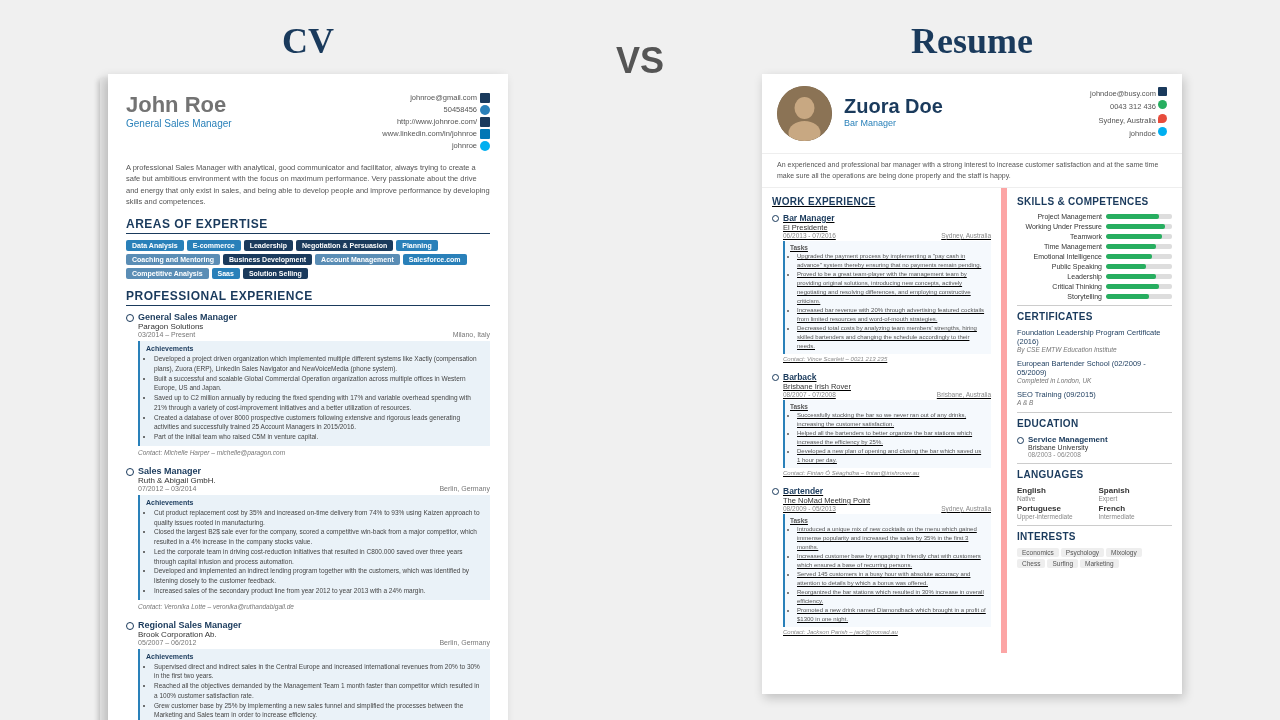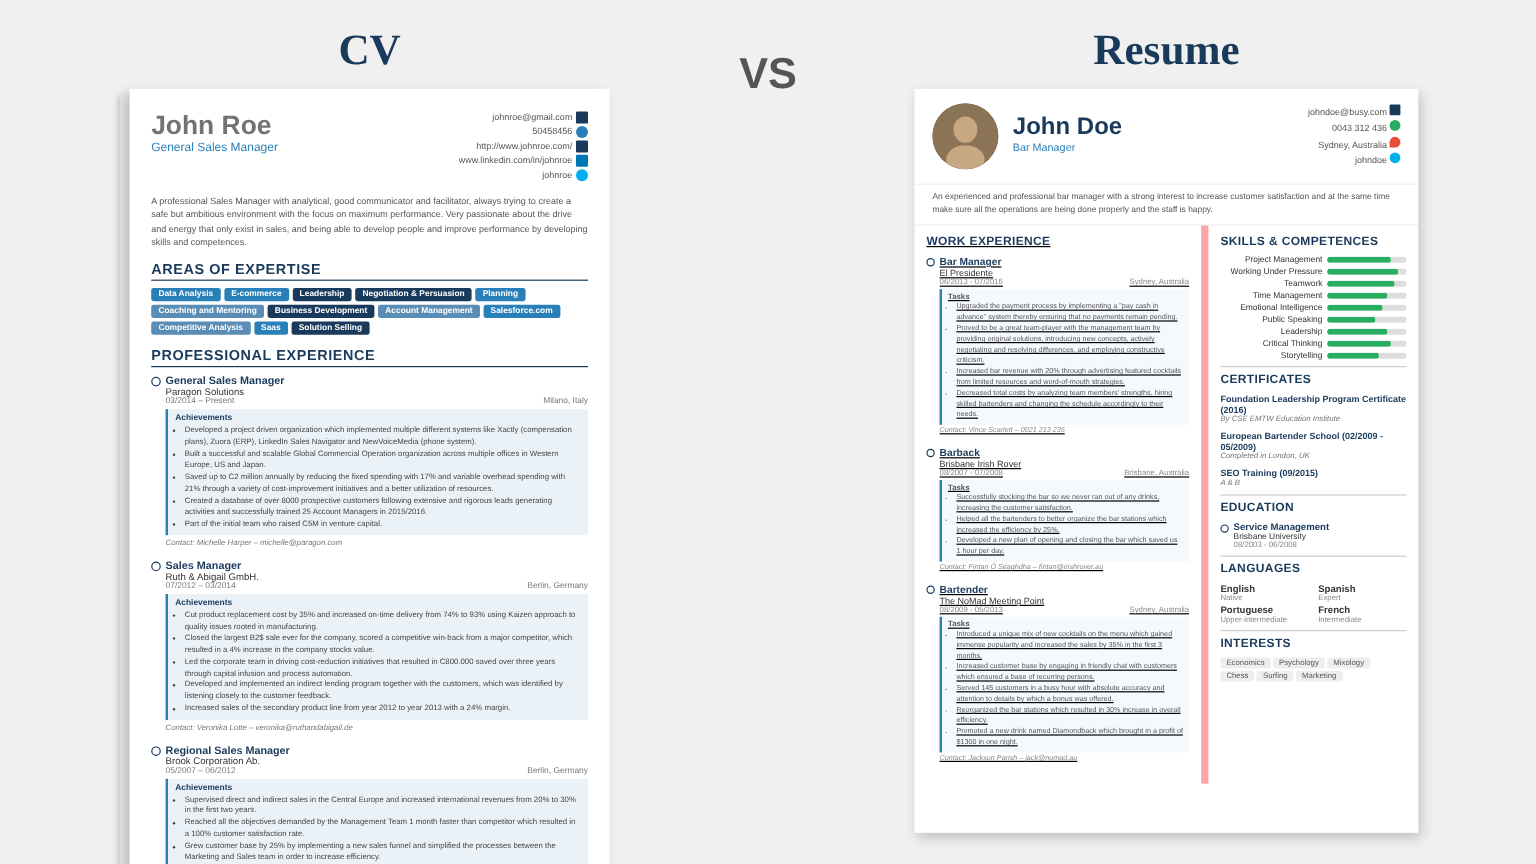--- a/index.html
+++ b/index.html
@@ -395,21 +395,21 @@
       border-radius: 2px;
     }
 
     
     .cert-entry {
       margin-bottom: 6px;
     }
 
     .cert-name {
       font-size: 7.5px;
-      font-weight: 700;
+      font-weight: 400;
       color: #1a3a5c;
     }
 
     .cert-org {
       font-size: 6.5px;
       color: #777;
       font-style: italic;
     }
 
     
@@ -617,21 +617,21 @@
 
       <div class="resume-header">
         <div class="resume-avatar">
           <svg width="55" height="55" viewBox="0 0 55 55">
             <circle cx="27.5" cy="27.5" r="27.5" fill="#8B7355"></circle>
             <ellipse cx="27.5" cy="22" rx="10" ry="11" fill="#c8a882"></ellipse>
             <ellipse cx="27.5" cy="47" rx="16" ry="12" fill="#c8a882"></ellipse>
           </svg>
         </div>
         <div class="resume-name-block">
-          <div class="resume-name">John Doe</div>
+          <div class="resume-name">Zuora Doe</div>
           <div class="resume-job-title">Bar Manager</div>
         </div>
         <div class="resume-contact-right">
           <div><span>johndoe@busy.com</span> <span style="background:#1a3a5c;width:9px;height:9px;display:inline-block;border-radius:1px;"></span></div>
           <div><span>0043 312 436</span> <span style="background:#27ae60;width:9px;height:9px;display:inline-block;border-radius:50%;"></span></div>
           <div><span>Sydney, Australia</span> <span style="background:#e74c3c;width:9px;height:9px;display:inline-block;border-radius:50% 50% 50% 0;"></span></div>
           <div><span>johndoe</span> <span style="background:#00aff0;width:9px;height:9px;display:inline-block;border-radius:50%;"></span></div>
         </div>
       </div>
 

